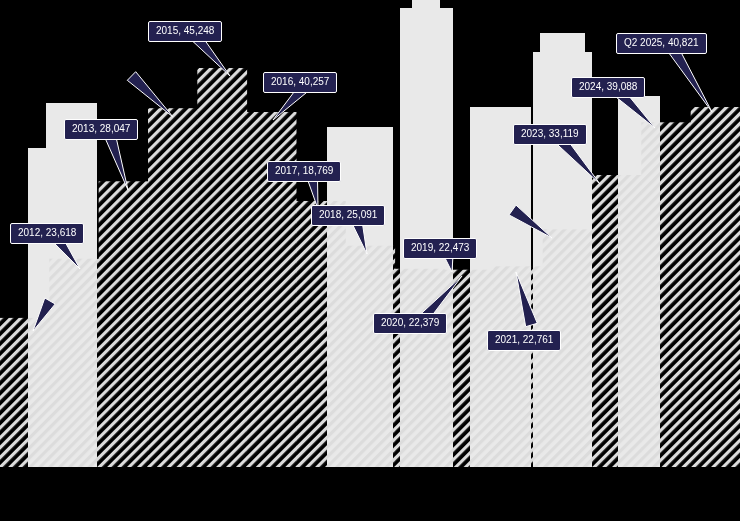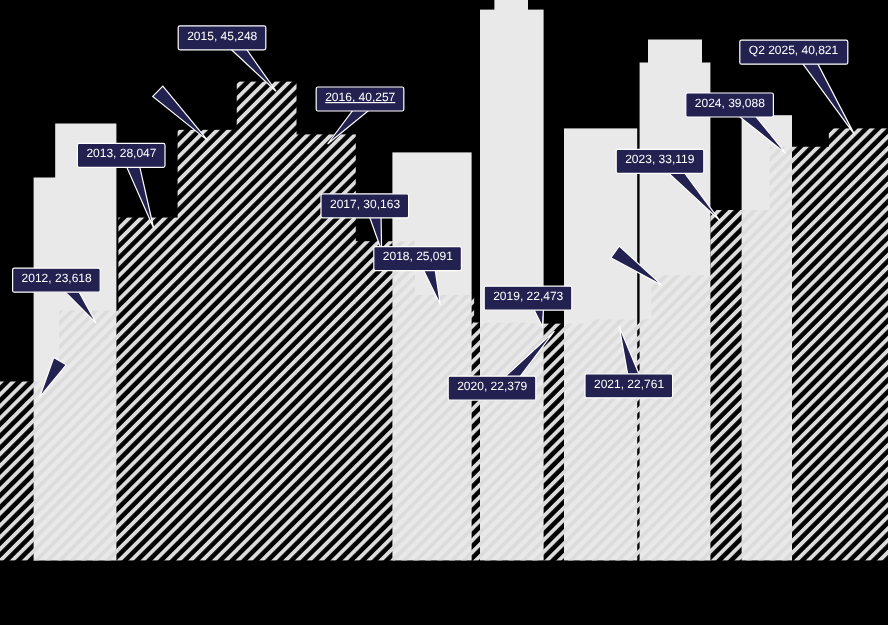--- a/index.html
+++ b/index.html
@@ -109,23 +109,23 @@
         <polygon points="552.5,140.0 561.5,132.0 600,184" class="pointer"></polygon>
         <polygon points="611.3,93.3 619.7,84.7 655,128" class="pointer"></polygon>
         <polygon points="665.4,48.2 675.6,41.8 712,112" class="pointer"></polygon>
       </g>
   </svg>
 
   <div id="labels">
       <div class="callout" style="left: 10px; top: 223px;">2012, 23,618</div>
       <div class="callout" style="left: 64px; top: 119px;">2013, 28,047</div>
       <div class="callout" style="left: 148px; top: 21px;">2015, 45,248</div>
-      <div class="callout" style="left: 263px; top: 72px; text-decoration: underline;">2016, 40,257</div>
-      <div class="callout" style="left: 267px; top: 161px;">2017, 30,163</div>
+      <div class="callout" style="left: 263px; top: 72px;">2016, 40,257</div>
+      <div class="callout" style="left: 267px; top: 161px;">2017, 18,769</div>
       <div class="callout" style="left: 311px; top: 205px;">2018, 25,091</div>
       <div class="callout" style="left: 403px; top: 238px;">2019, 22,473</div>
       <div class="callout" style="left: 373px; top: 313px;">2020, 22,379</div>
-      <div class="callout" style="left: 487px; top: 311px;">2021, 22,761</div>
+      <div class="callout" style="left: 487px; top: 330px;">2021, 22,761</div>
       <div class="callout" style="left: 513px; top: 124px;">2023, 33,119</div>
       <div class="callout" style="left: 571px; top: 77px;">2024, 39,088</div>
       <div class="callout" style="left: 616px; top: 33px;">Q2 2025, 40,821</div>
     </div>
 </div>
 
 </body></html>

